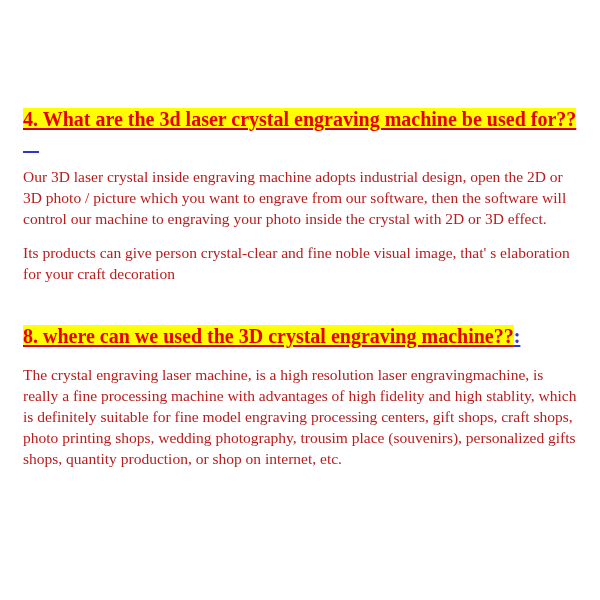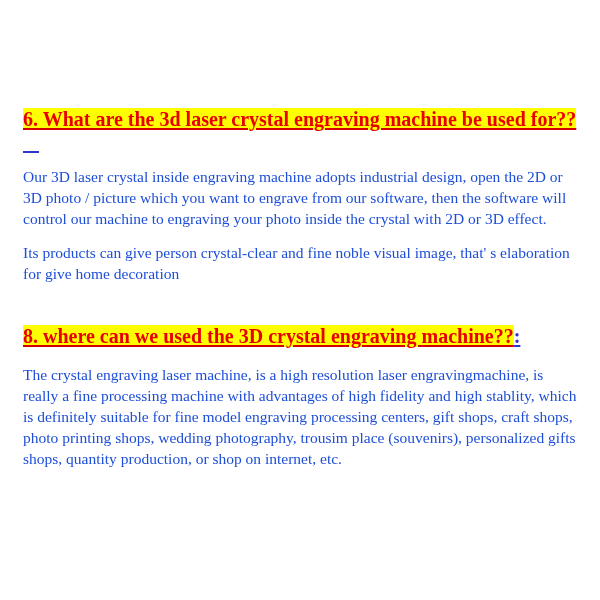--- a/index.html
+++ b/index.html
@@ -52,37 +52,37 @@
     color: #3333cc;
     background: transparent;
     text-decoration: underline;
     text-decoration-color: #3333cc;
     text-decoration-thickness: 2px;
     text-underline-offset: 2px;
   }
   .body-para {
     font-size: 15.5px;
     line-height: 21px;
-    color: #1d4ed8;
+    color: #b91c1c;
     margin: 0 0 13px 0;
   }
   .body-para:last-child { margin-bottom: 0; }
 </style>
 </head>
 <body>
 
 <div class="page">
   <div class="content">
 
     <section>
-      <h1 class="heading heading-1"><span class="hl">6. What are the 3d laser crystal engraving machine be used for??</span><span class="blue-tail"></span></h1>
+      <h1 class="heading heading-1"><span class="hl">4. What are the 3d laser crystal engraving machine be used for??</span><span class="blue-tail"></span></h1>
 
       <p class="body-para">Our 3D laser crystal inside engraving machine adopts industrial design, open the 2D or 3D photo / picture which you want to engrave from our software, then the software will control our machine to engraving your photo inside the crystal with 2D or 3D effect.</p>
 
-      <p class="body-para">Its products can give person crystal-clear and fine noble visual image, that' s elaboration for give home decoration</p>
+      <p class="body-para">Its products can give person crystal-clear and fine noble visual image, that' s elaboration for your craft decoration</p>
     </section>
 
     <section>
       <h1 class="heading heading-2"><span class="hl">8. where can we used the 3D crystal engraving machine??</span><span class="colon">:</span></h1>
 
       <p class="body-para">The crystal engraving laser machine, is a high resolution laser engravingmachine, is really a fine processing machine with advantages of high fidelity and high stablity, which is definitely suitable for fine model engraving processing centers, gift shops, craft shops, photo printing shops, wedding photography, trousim place (souvenirs), personalized gifts shops, quantity production, or shop on internet, etc.</p>
     </section>
 
   </div>
 </div>

